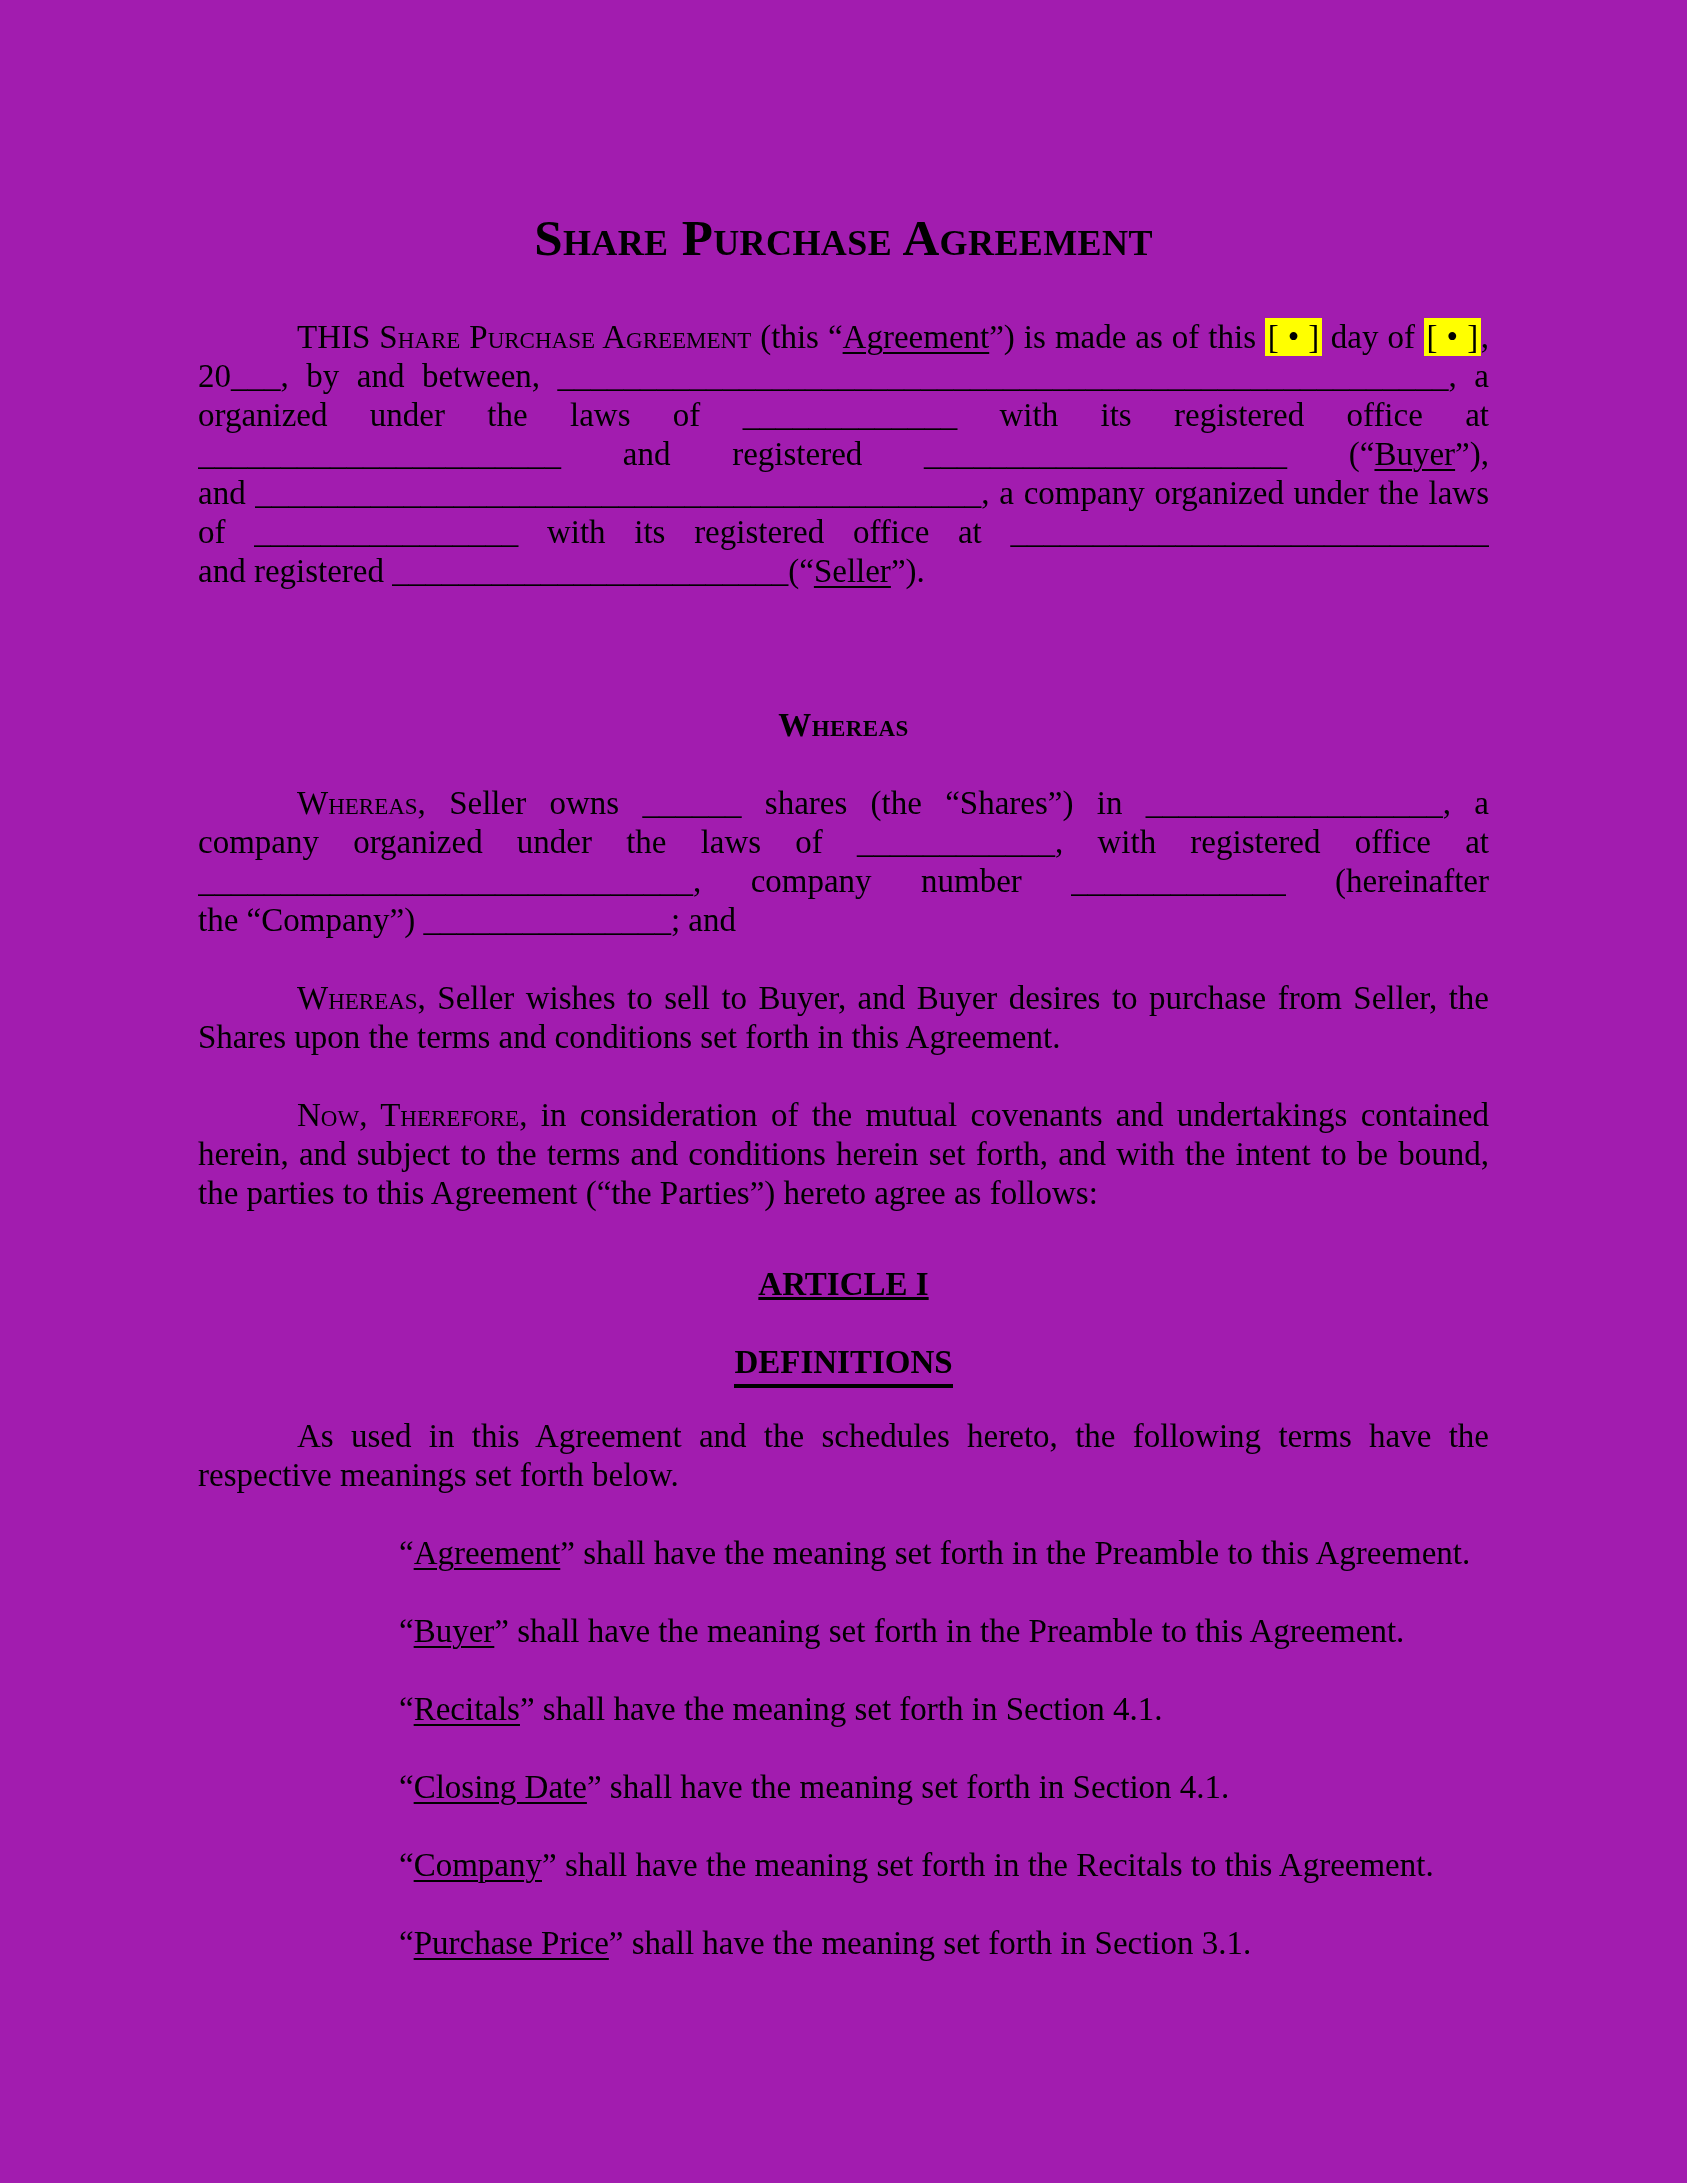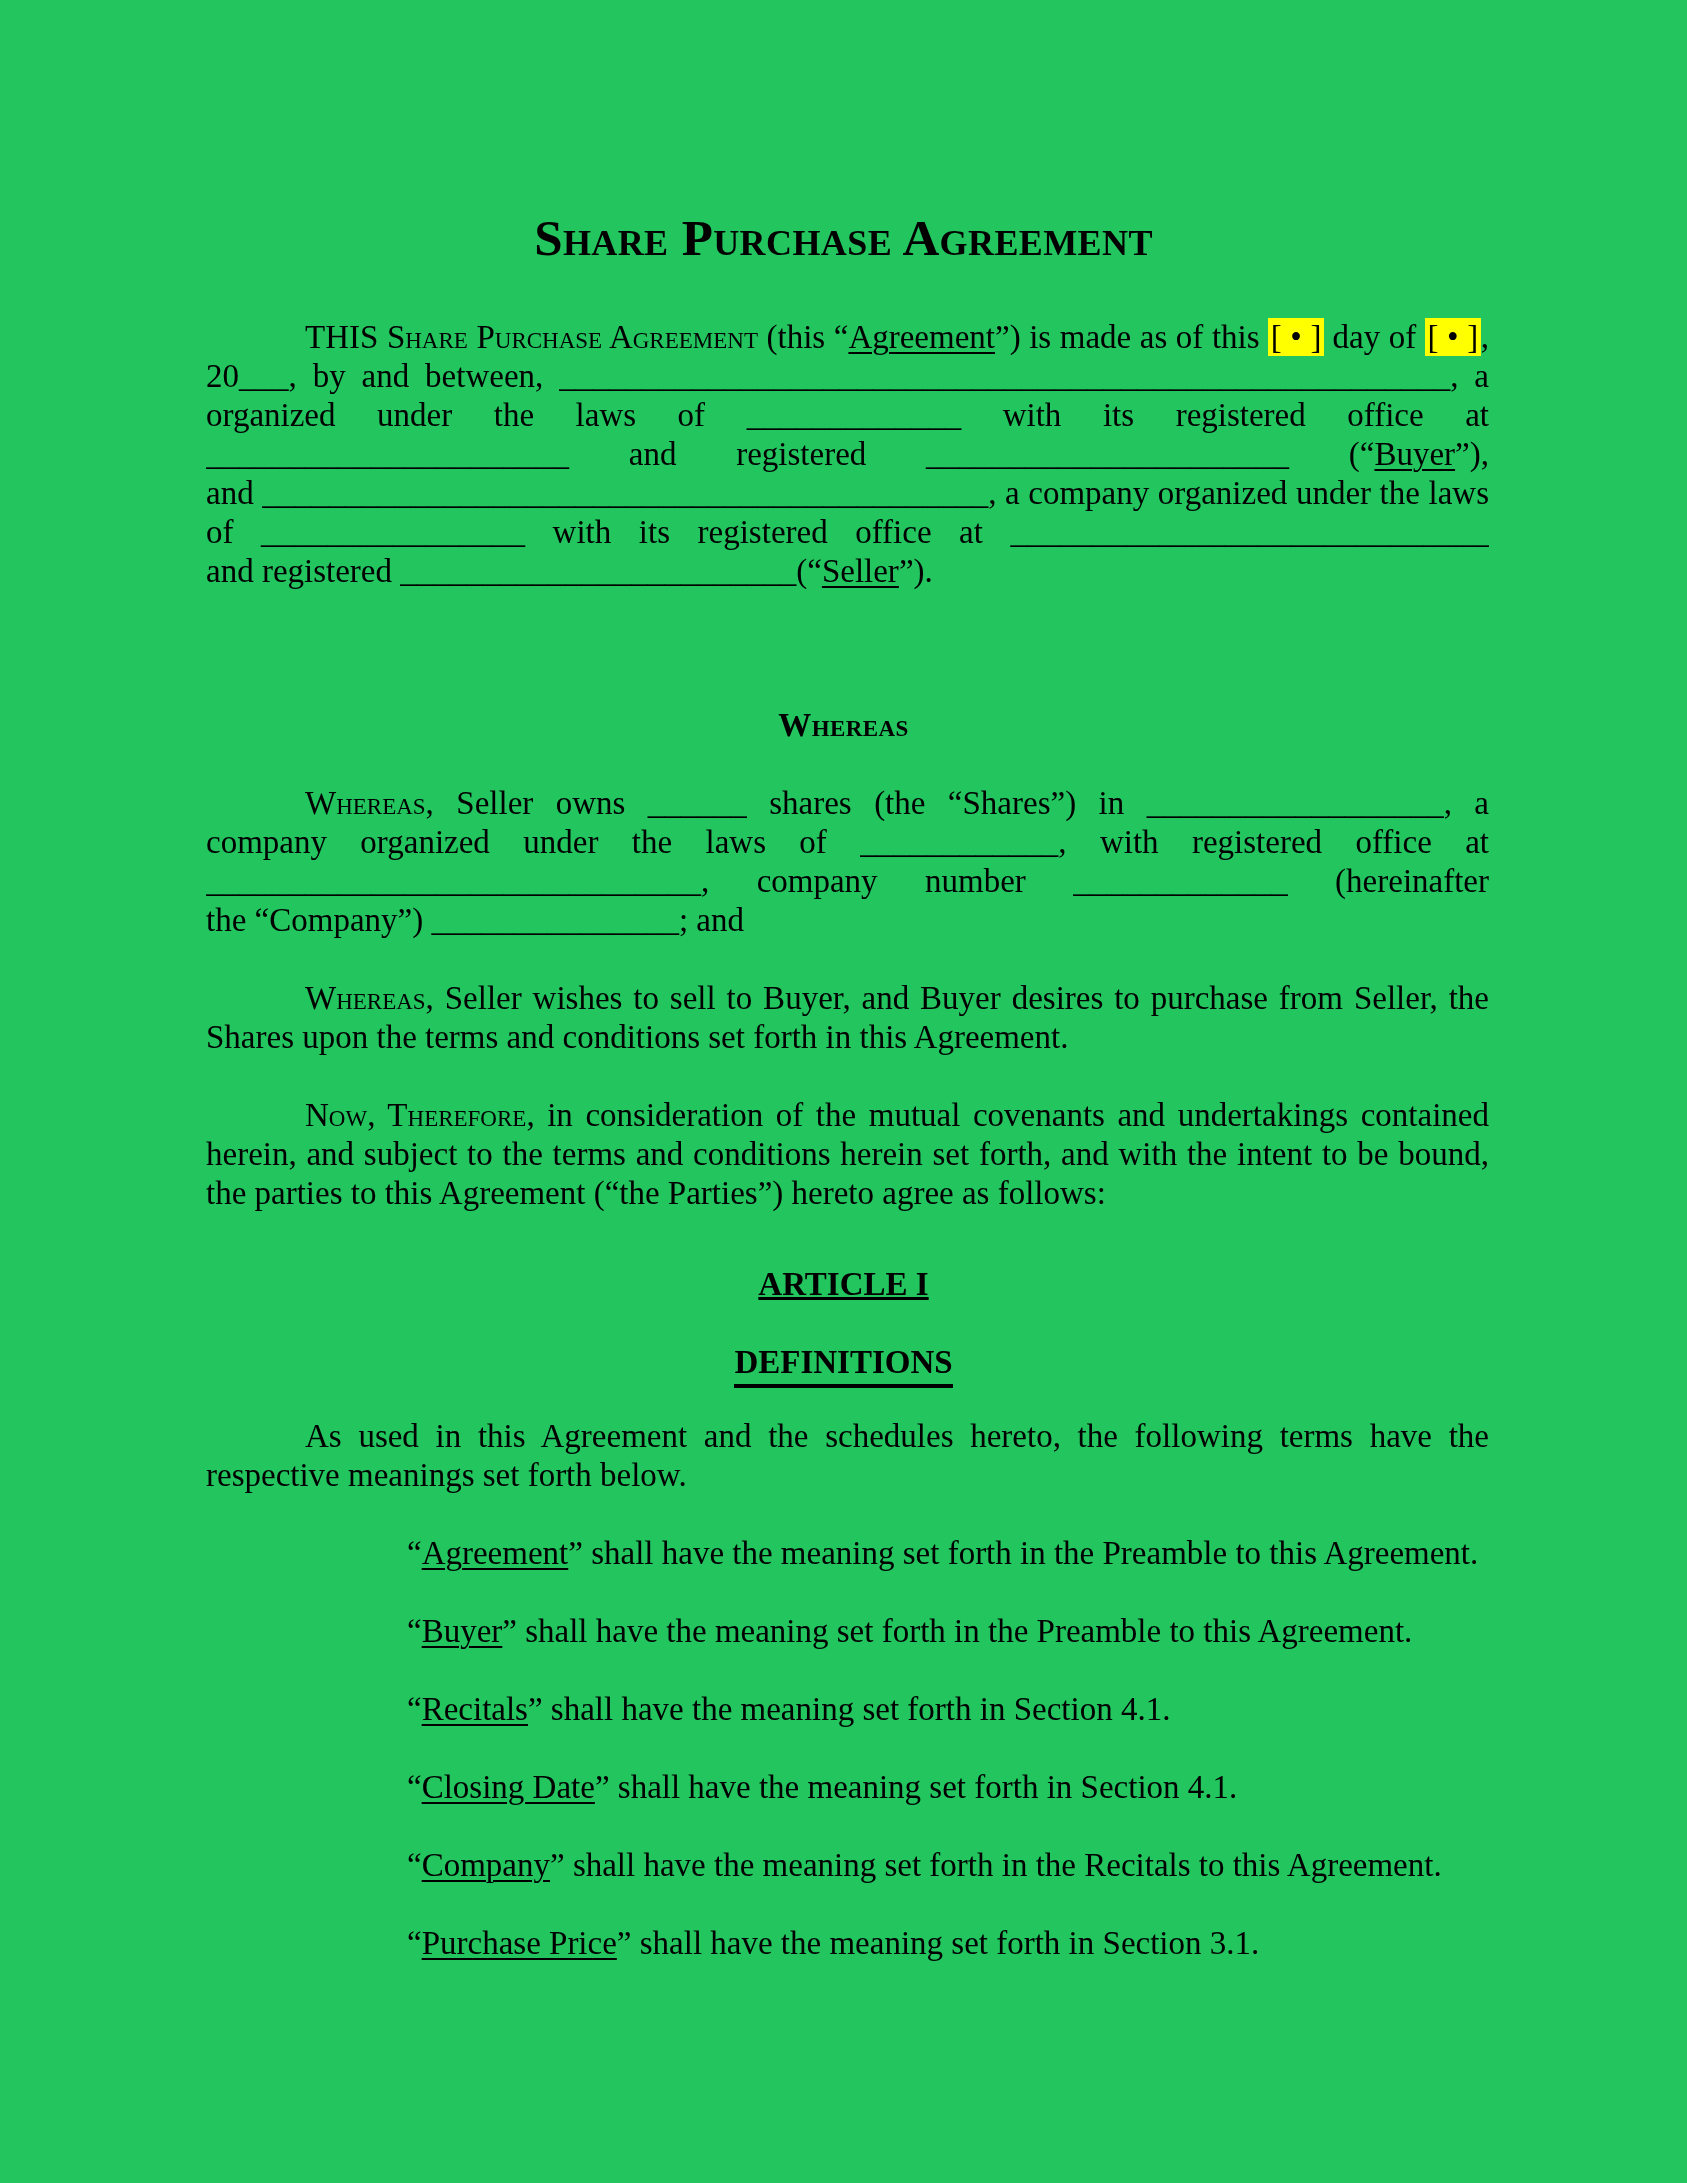--- a/index.html
+++ b/index.html
@@ -1,21 +1,21 @@
 <!DOCTYPE html>
 <html style="font-size:14px"><head>
 <meta charset="utf-8">
 <style>
   html, body { margin: 0; padding: 0; background: #888; }
   .page {
     position: relative;
     width: 1687px;
     height: 2184px;
     margin: 0 auto;
-    background: #22c55e;
+    background: #a21caf;
     box-sizing: border-box;
     padding: 211px 198px 0 198px;
     font-family: "Liberation Serif", "DejaVu Serif", serif;
     font-size: 33px;
     color: #000000;
     overflow: hidden;
   }
   .doc-title {
     text-align: center;
     font-weight: bold;
@@ -27,21 +27,20 @@
   .block { margin: 0; }
   .tline {
     line-height: 39px;
     height: 39px;
     overflow: hidden;
     text-align: justify;
     text-align-last: justify;
     -moz-text-align-last: justify;
     word-spacing: -1px;
     white-space: normal;
-    margin-left: 8px;
   }
   .tline.last {
     text-align: right;
     text-align-last: left;
     -moz-text-align-last: left;
     word-spacing: normal;
   }
   .tline.ind { text-indent: 99px; }
   .sc { font-variant: small-caps; }
   .u { text-decoration: underline; text-decoration-thickness: 1.7px; text-underline-offset: 4.4px; }

